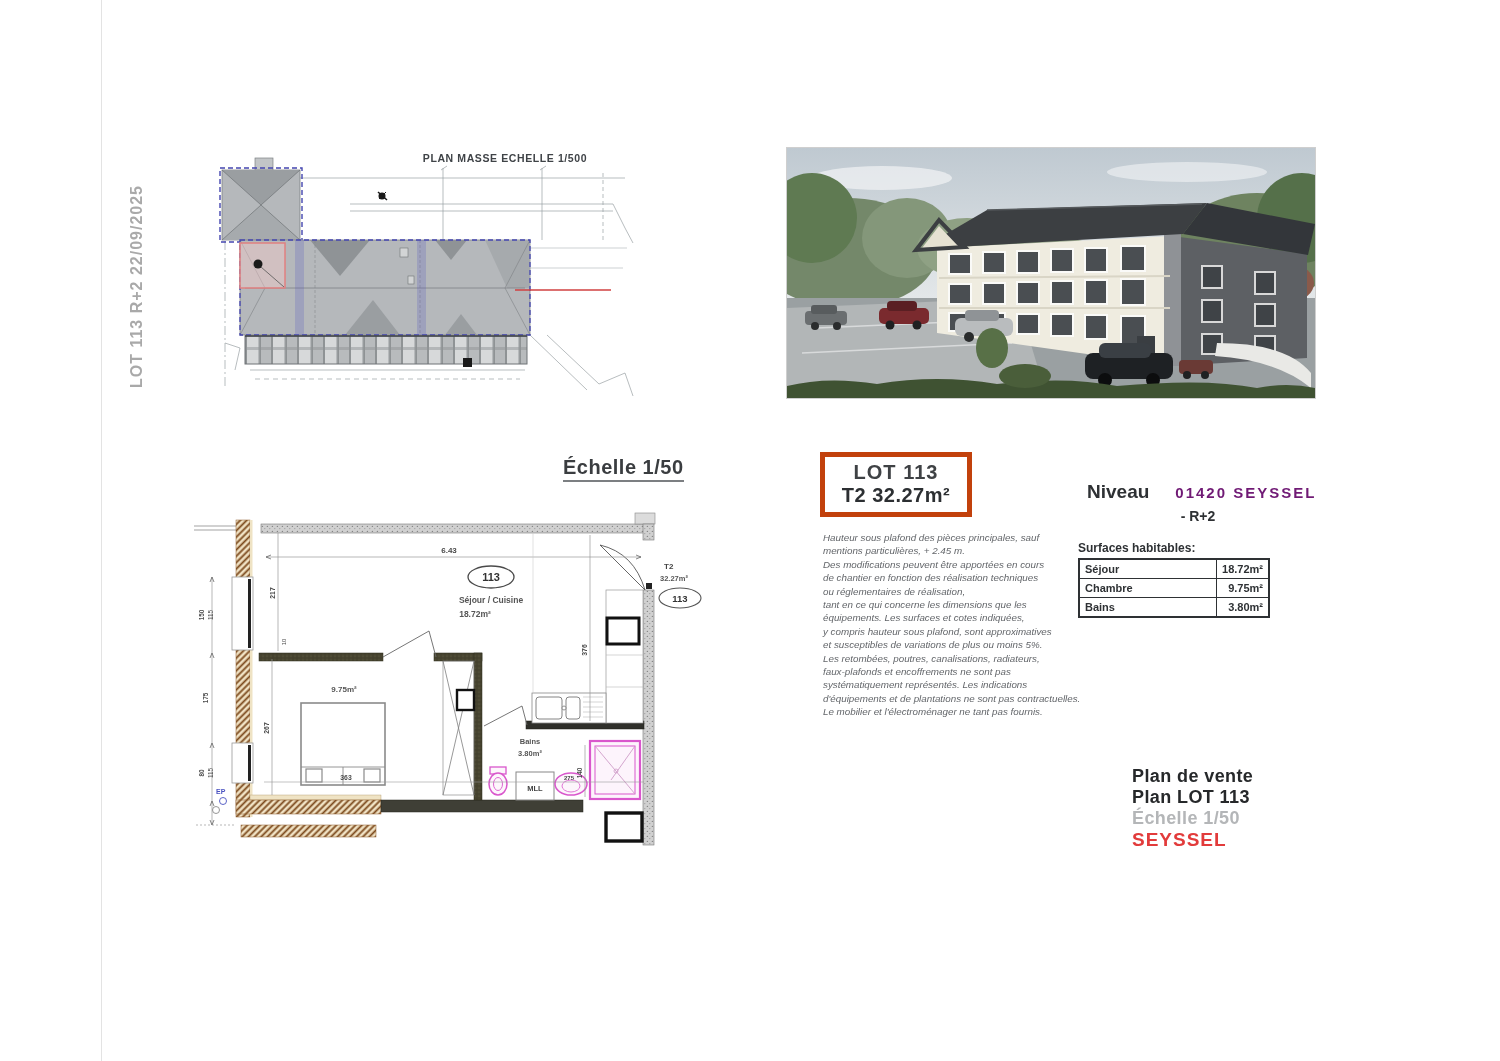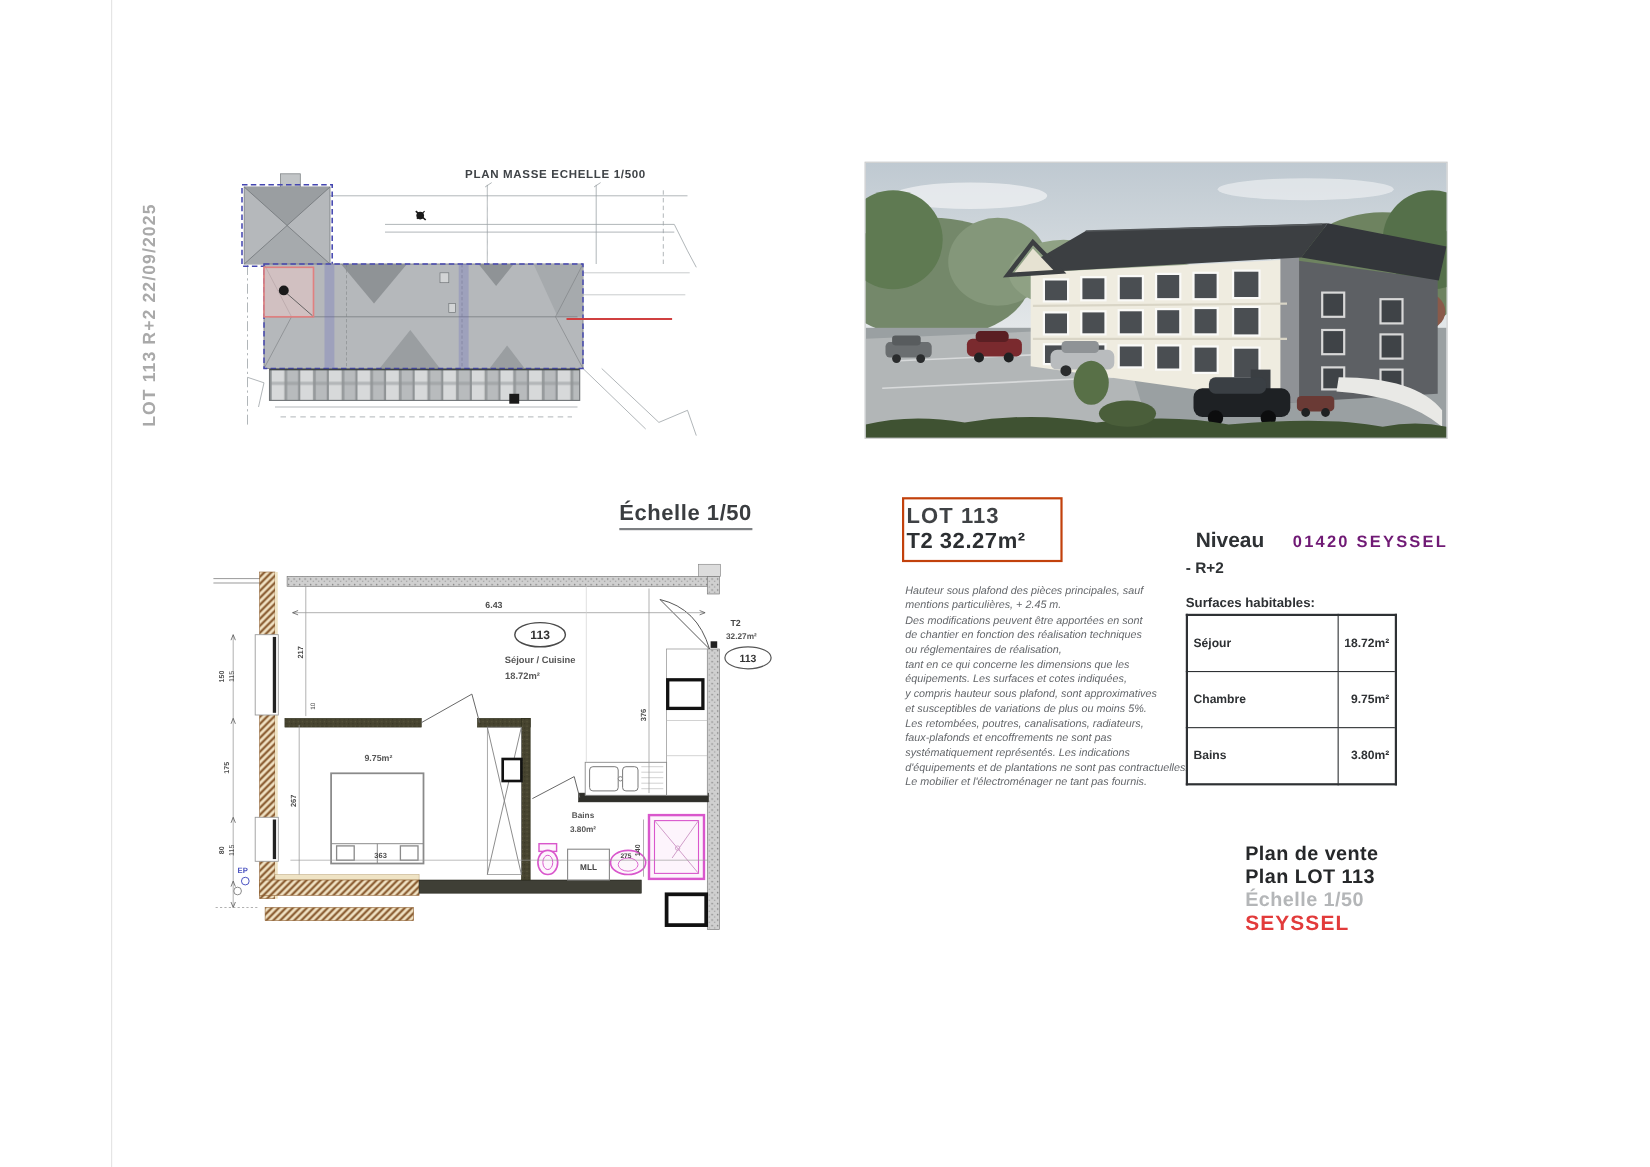--- a/index.html
+++ b/index.html
@@ -10,37 +10,37 @@
   .sheet-edge{left:101px;top:0;width:1px;height:1061px;background:#e3e3e3;}
   
   .vlabel{left:128px;top:388px;transform:rotate(-90deg);transform-origin:left top;
           font-size:16px;font-weight:600;color:#a9a9a9;letter-spacing:1px;white-space:nowrap;}
   
   .photo{left:786px;top:147px;width:528px;height:250px;border:1px solid #cfcfcf;background:#dfe3e6;}
   
   .echelle{left:563px;top:456px;font-size:20px;font-weight:bold;color:#3a3d40;
            border-bottom:2px solid #7c7f82;padding-bottom:1px;letter-spacing:0.5px;}
   
-  .lotbox{left:820px;top:452px;width:138px;border:2px solid #c2410c;background:#fff;
-          padding:4px 2px 5px 2px;}
+  .lotbox{left:820px;top:452px;width:138px;border:5px solid #c2410c;background:#fff;
+          text-align:center;padding:4px 2px 5px 2px;}
   .lotbox .l1{font-size:20px;font-weight:bold;color:#3f4245;letter-spacing:1px;}
   .lotbox .l2{font-size:20px;font-weight:bold;color:#2c2f32;letter-spacing:0.5px;}
   
   .disc{left:787px;top:531px;width:270px;font-size:9.8px;font-style:italic;color:#63666a;
         line-height:13.4px;margin-left:36px;}
   
   .niveau{left:1078px;top:481px;width:240px;}
   .nivrow{display:flex;align-items:baseline;}
   .nivlabel{font-size:19px;font-weight:bold;color:#2e3134;margin-left:9px;}
   .nivcity{font-size:15px;font-weight:bold;color:#701a75;letter-spacing:2px;margin-left:26px;}
-  .nivlevel{font-size:14px;font-weight:bold;color:#2e3134;margin-top:5px;}
+  .nivlevel{font-size:14px;font-weight:bold;color:#2e3134;margin-top:5px;text-align:center;}
   .nivsurf{font-size:12px;font-weight:bold;color:#2e3134;margin-top:17px;}
   table.surf{border-collapse:collapse;margin-top:3px;width:192px;}
   table.surf td{border:1px solid #2e3134;font-size:11px;font-weight:bold;color:#2e3134;
-                height:18px;padding:16px 5px;}
+                height:18px;padding:0 5px;}
   table.surf{border:2px solid #2e3134;}
   td.room{width:128px;}
   td.area{text-align:right;}
   
   .footer{left:1132px;top:766px;line-height:21px;}
   .footer .f1,.footer .f2{font-size:18px;font-weight:800;color:#26282a;letter-spacing:0.4px;}
   .footer .f3{font-size:18px;font-weight:800;color:#b4b6b8;letter-spacing:0.4px;}
   .footer .f4{font-size:19px;font-weight:800;color:#e23b3b;letter-spacing:1px;}
   svg text{font-family:"Liberation Sans",sans-serif;}
 </style>
@@ -412,21 +412,21 @@
 </svg>
 
 <div class="abs lotbox">
   <div class="l1">LOT 113</div>
   <div class="l2">T2 32.27m²</div>
 </div>
 
 <div class="abs disc">
   <div>Hauteur sous plafond des pièces principales, sauf</div>
   <div>mentions particulières, + 2.45 m.</div>
-  <div>Des modifications peuvent être apportées en sont</div>
+  <div>Des modifications peuvent être apportées en cours</div>
   <div>de chantier en fonction des réalisation techniques</div>
   <div>ou réglementaires de réalisation,</div>
   <div>tant en ce qui concerne les dimensions que les</div>
   <div>équipements. Les surfaces et cotes indiquées,</div>
   <div>y compris hauteur sous plafond, sont approximatives</div>
   <div>et susceptibles de variations de plus ou moins 5%.</div>
   <div>Les retombées, poutres, canalisations, radiateurs,</div>
   <div>faux-plafonds et encoffrements ne sont pas</div>
   <div>systématiquement représentés. Les indications</div>
   <div>d'équipements et de plantations ne sont pas contractuelles.</div>

